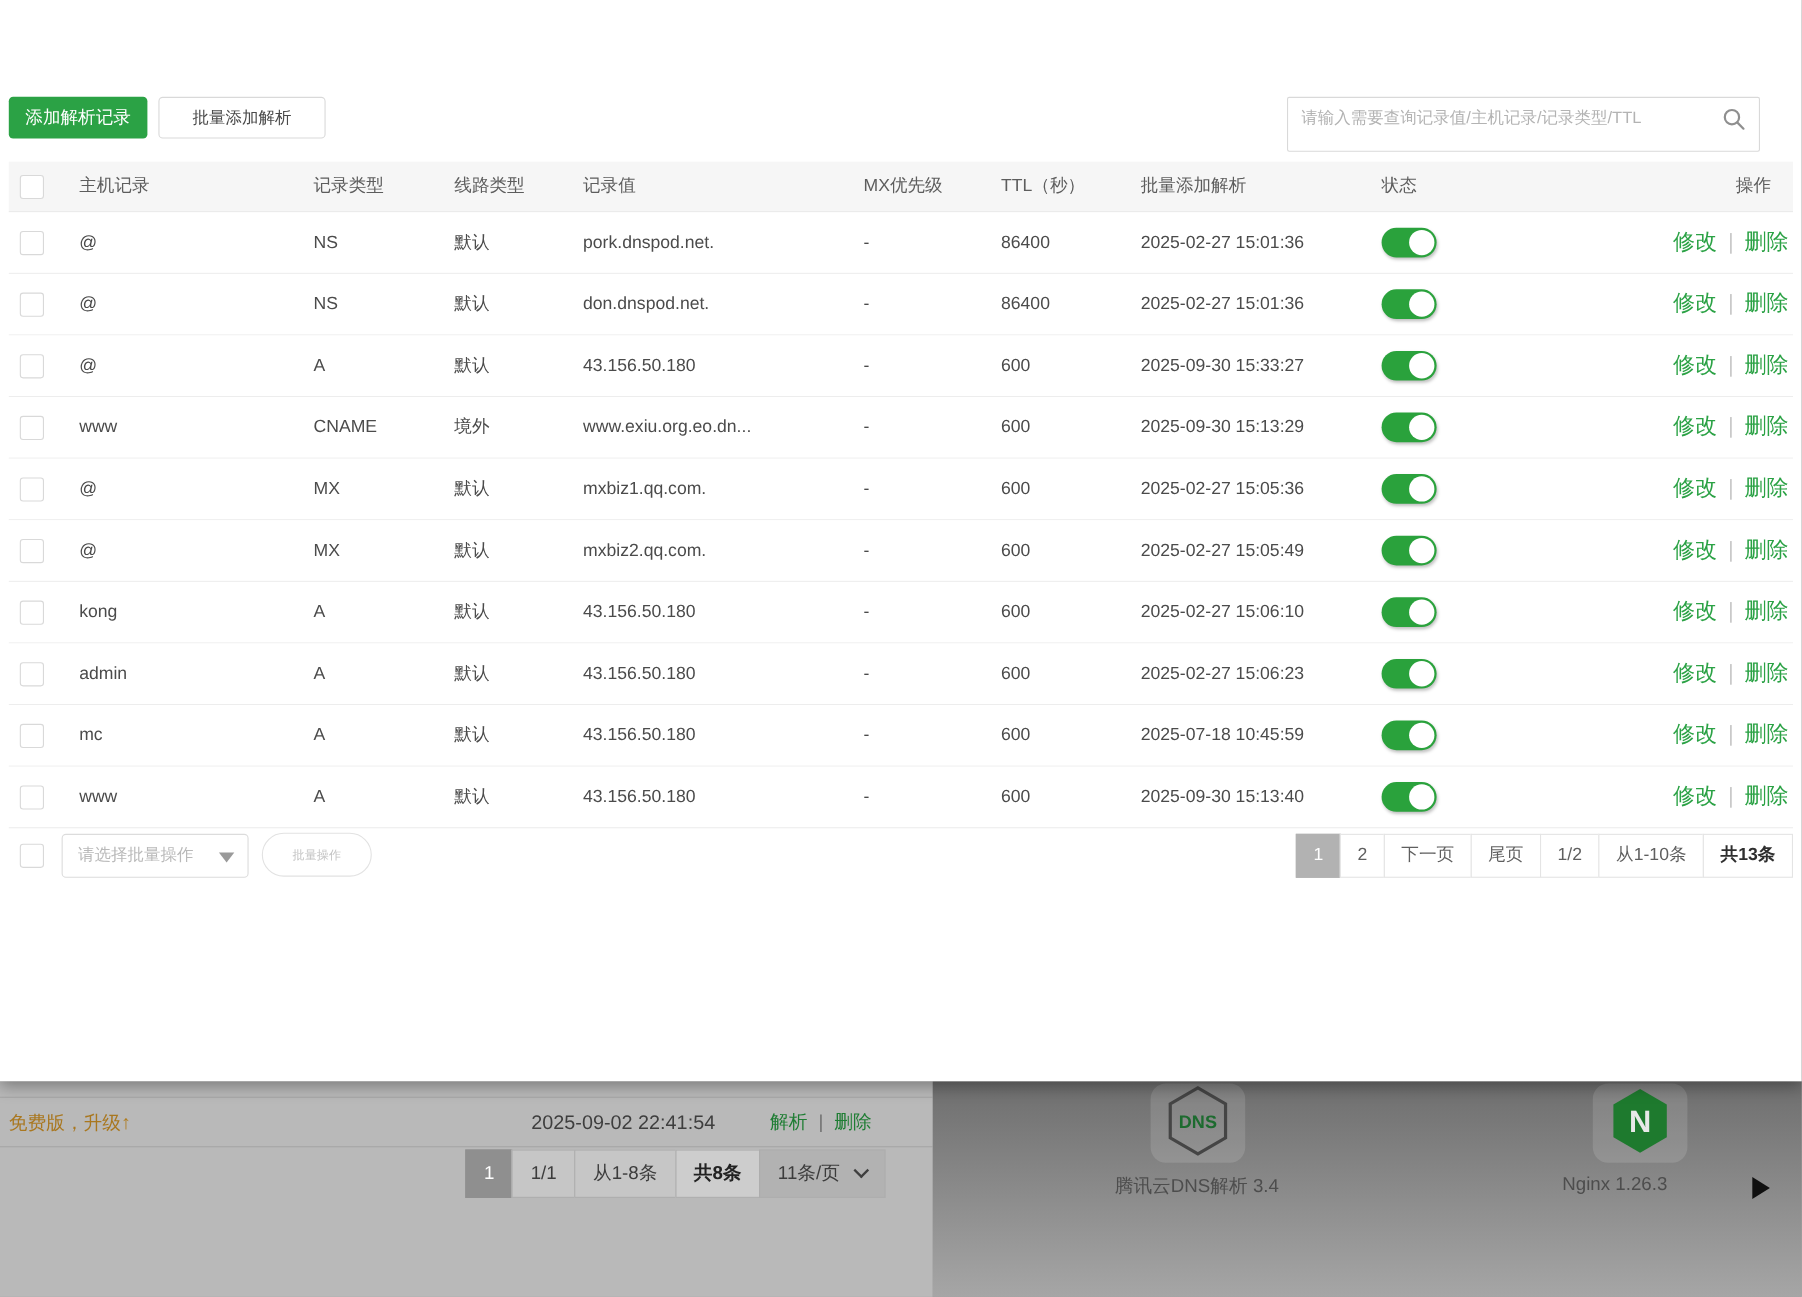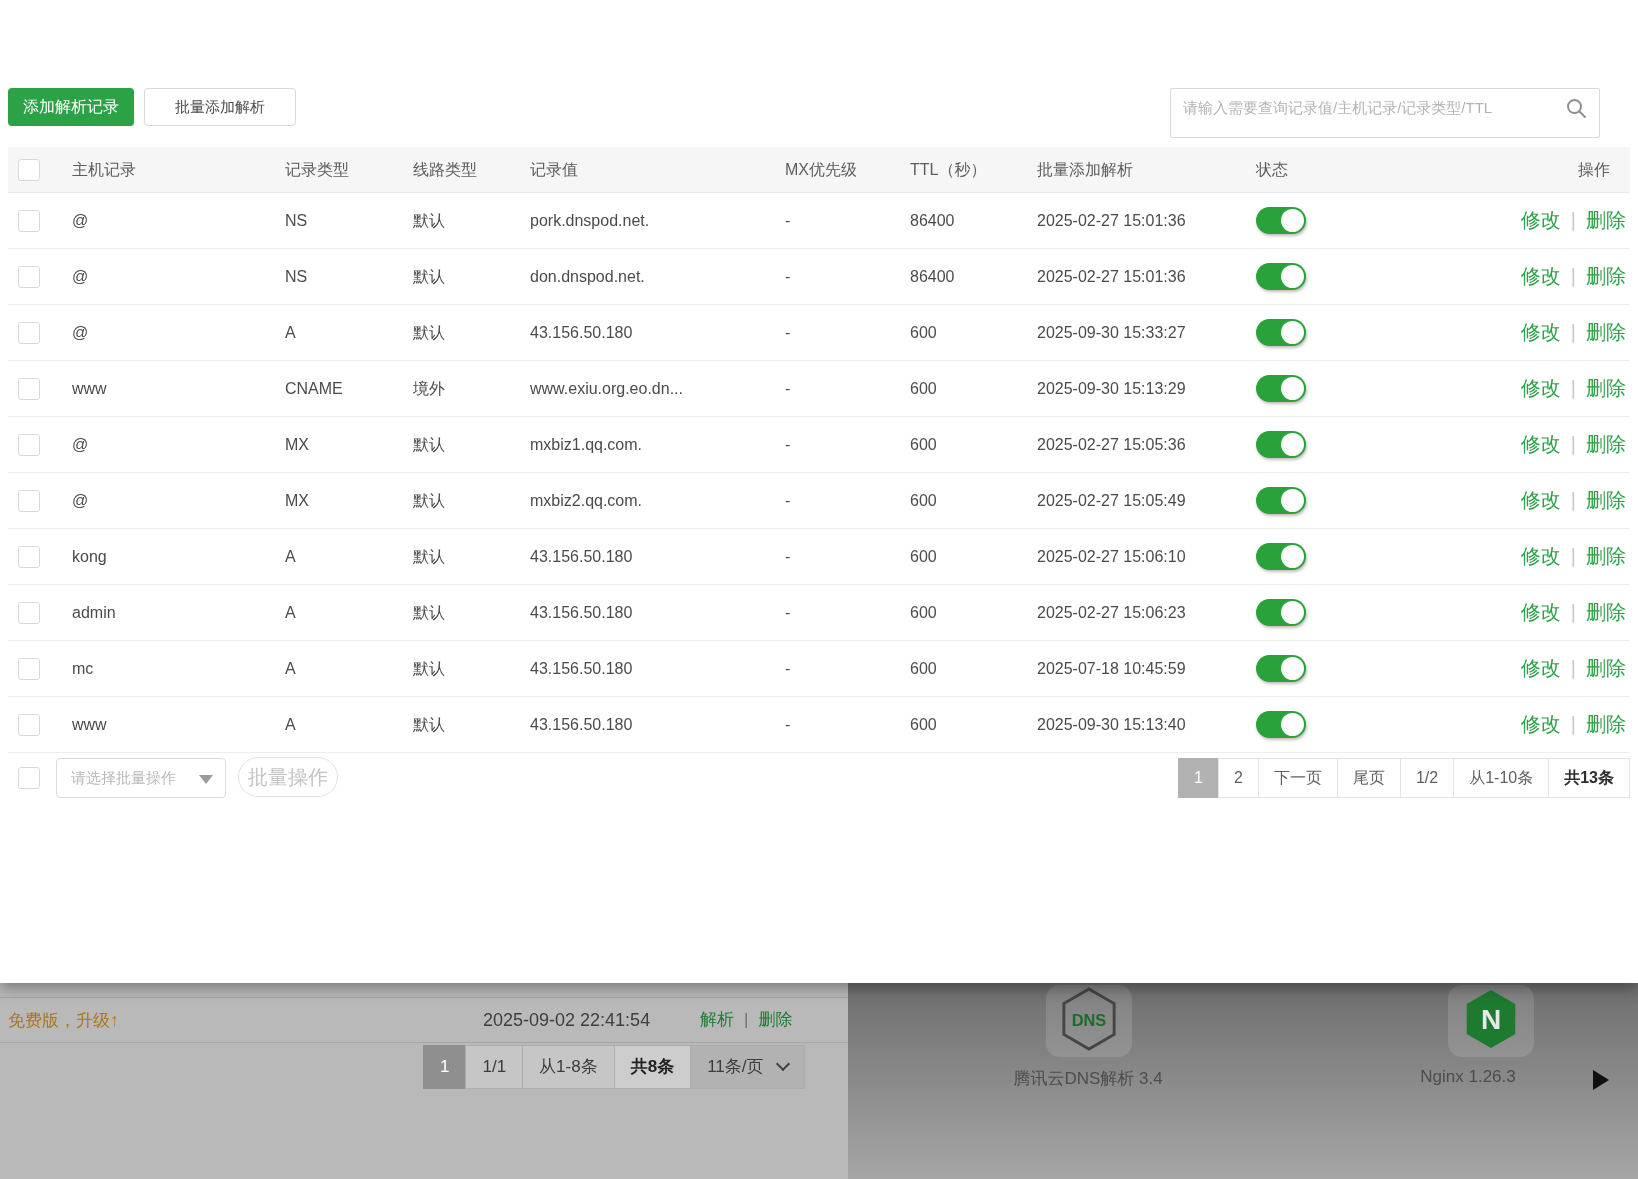--- a/index.html
+++ b/index.html
@@ -67,21 +67,21 @@
   .knob{position:absolute;right:2px;top:2px;width:23px;height:23px;background:#fff;border-radius:50%;}
   .ops{position:absolute;right:4px;top:0;line-height:55px;font-size:20px;white-space:nowrap;}
   .ops a{color:#2ba245;text-decoration:none;cursor:pointer;}
   .ops .sep{color:#c9c9c9;margin:0 10px;font-style:normal;}
 
   
   .f-cb{position:absolute;left:18px;top:767px;width:20px;height:20px;background:#fff;border:1px solid #d9d9d9;border-radius:3px;cursor:pointer;}
   .f-select{position:absolute;left:56px;top:758px;width:168px;height:38px;border:1px solid #dcdcdc;border-radius:4px;background:#fff;cursor:pointer;}
   .f-select .sel-text{position:absolute;left:14px;top:0;line-height:38px;font-size:15px;color:#b9b9b9;white-space:nowrap;}
   .caret{position:absolute;right:12px;top:16px;width:0;height:0;border-left:7px solid transparent;border-right:7px solid transparent;border-top:9px solid #9a9a9a;}
-  .f-btn{position:absolute;left:238px;top:757px;width:100px;height:40px;border:1px solid #e2e2e2;border-radius:20px;background:#fff;color:#c3c3c3;font-size:20px;cursor:pointer;font-family:inherit;}
+  .f-btn{position:absolute;left:238px;top:757px;width:100px;height:40px;border:1px solid #e2e2e2;border-radius:20px;background:#fff;color:#c3c3c3;font-size:11px;cursor:pointer;font-family:inherit;}
   .main-pager{position:absolute;right:8px;top:758px;height:40px;display:flex;}
   .main-pager .pcell{background:#fff;border:1px solid #e4e4e4;margin-left:-1px;line-height:38px;padding:0 15px;font-size:16px;color:#5f5f5f;white-space:nowrap;cursor:pointer;}
   .main-pager .pcell.active{background:#b2b2b2;color:#fff;border-color:#b2b2b2;}
   .main-pager .pcell.strong{color:#2f2f2f;font-weight:bold;}
 </style>
 </head>
 <body>
 
 <div class="backdrop">
 

